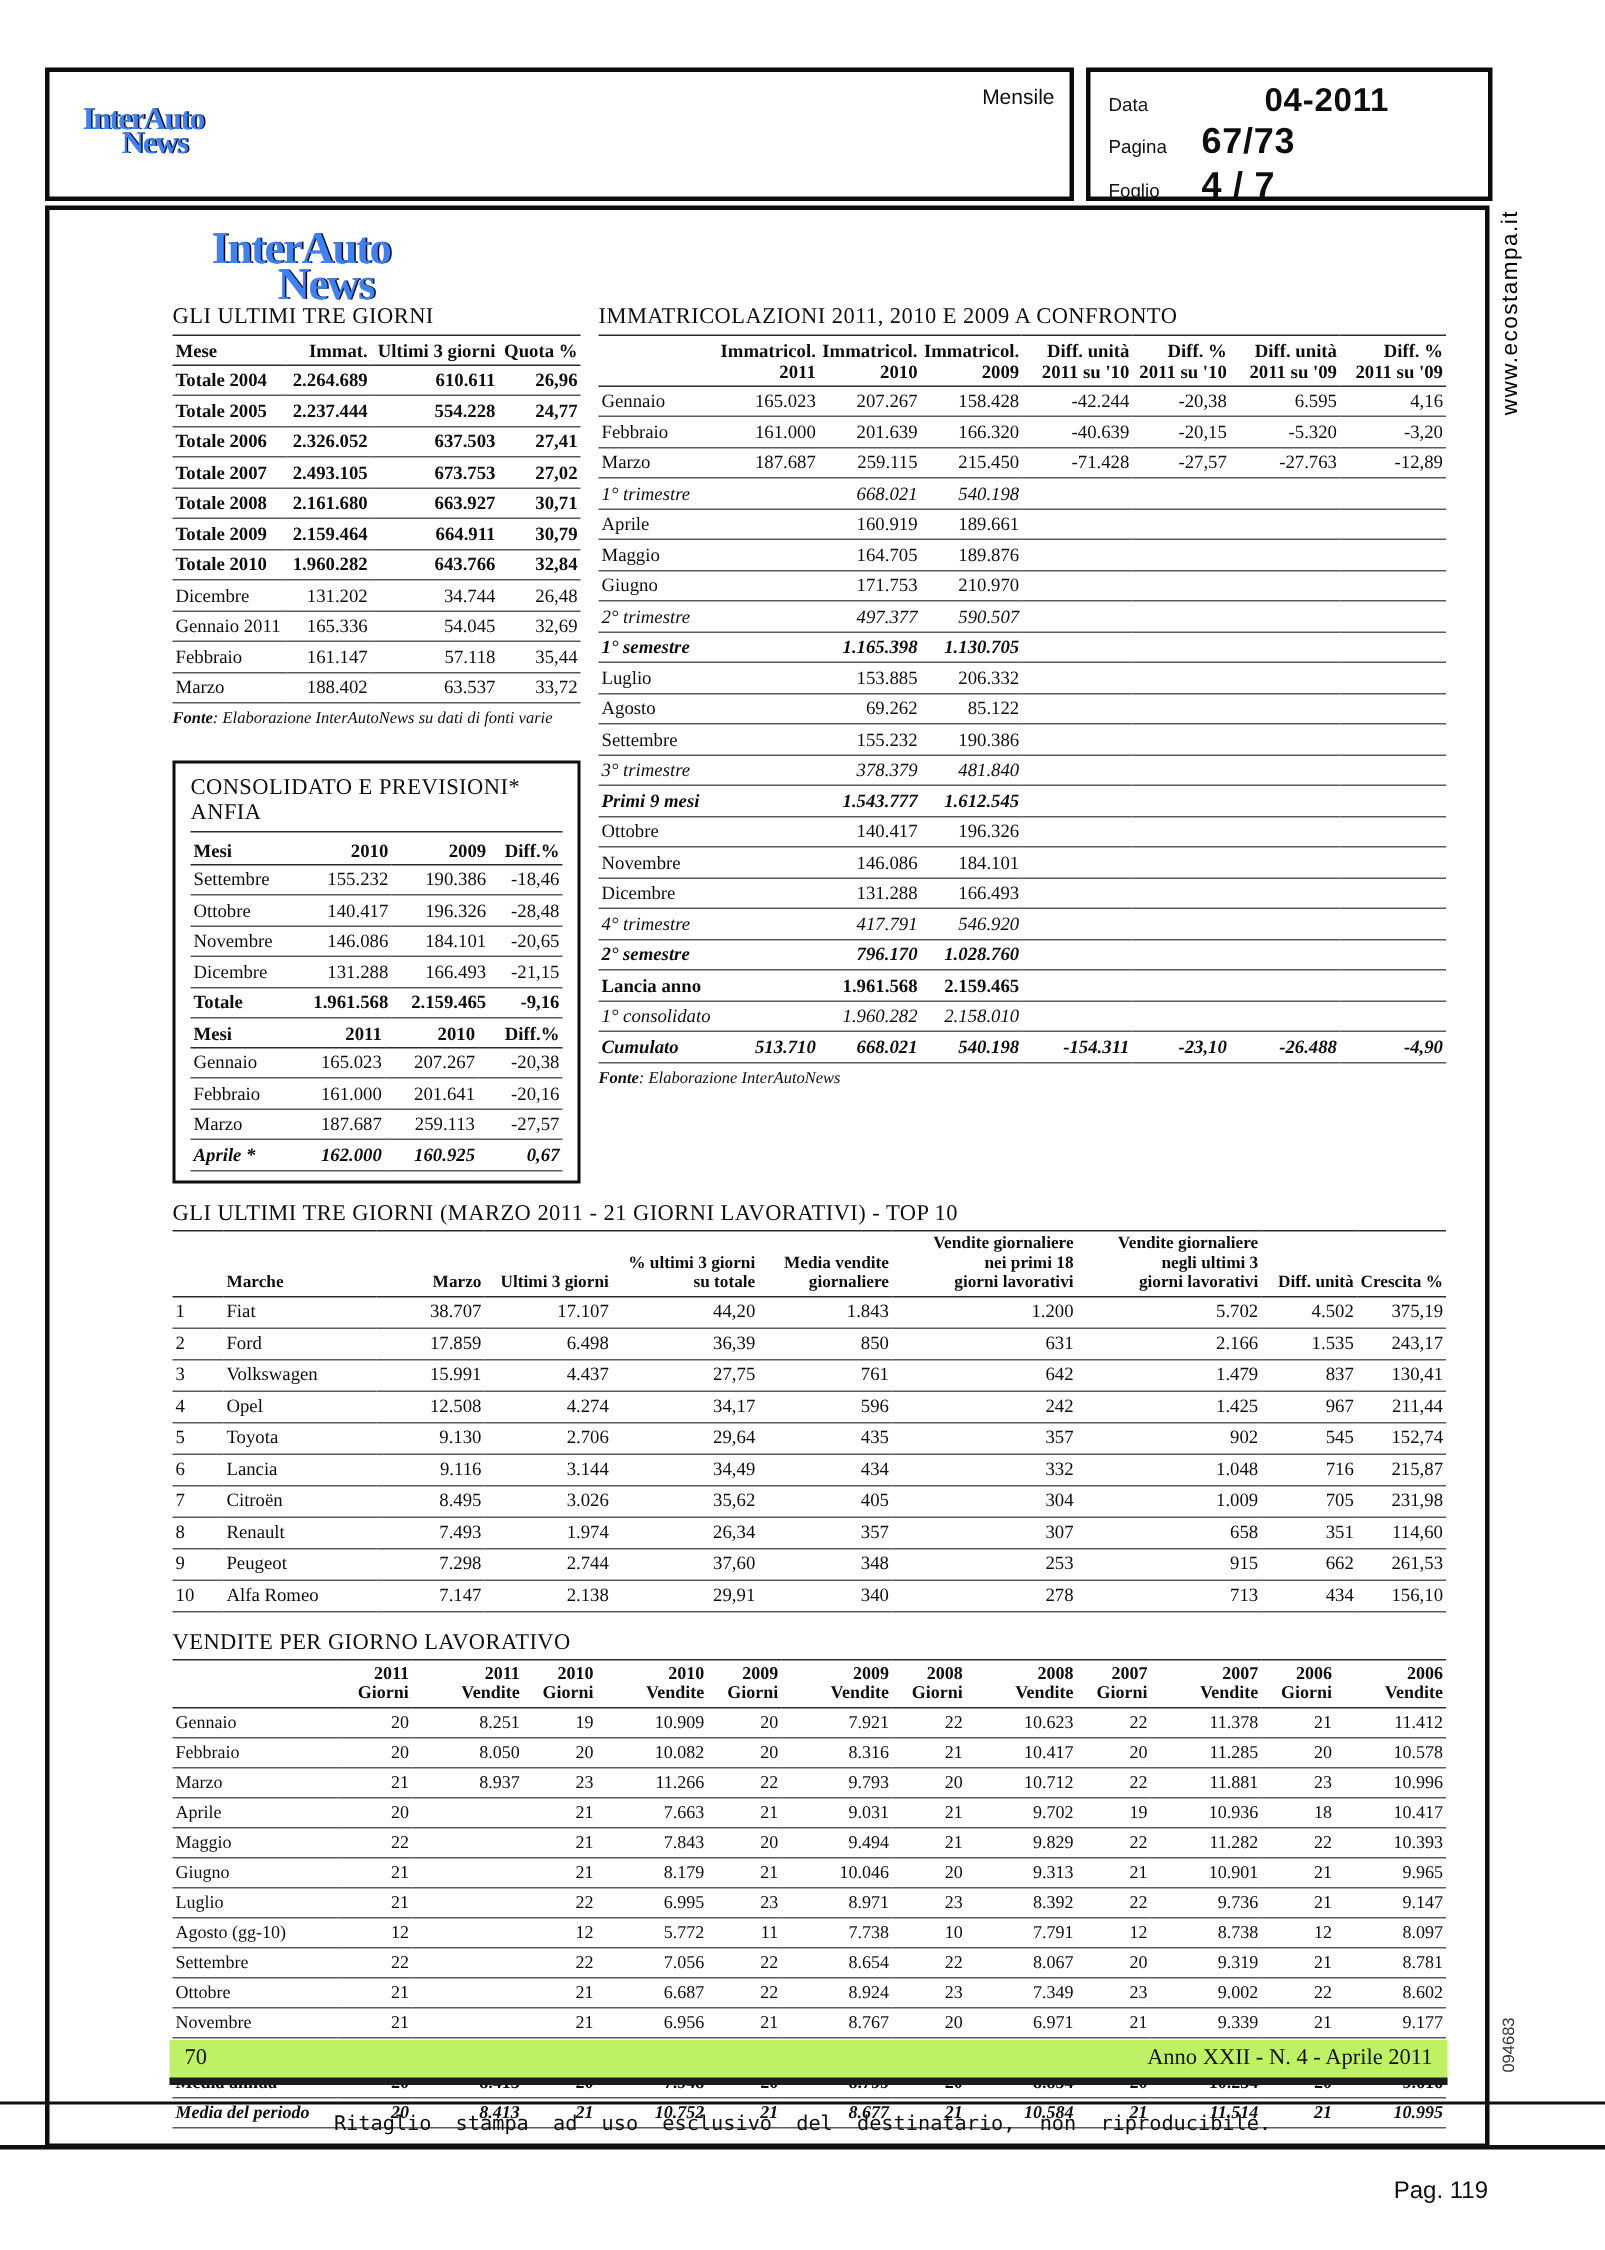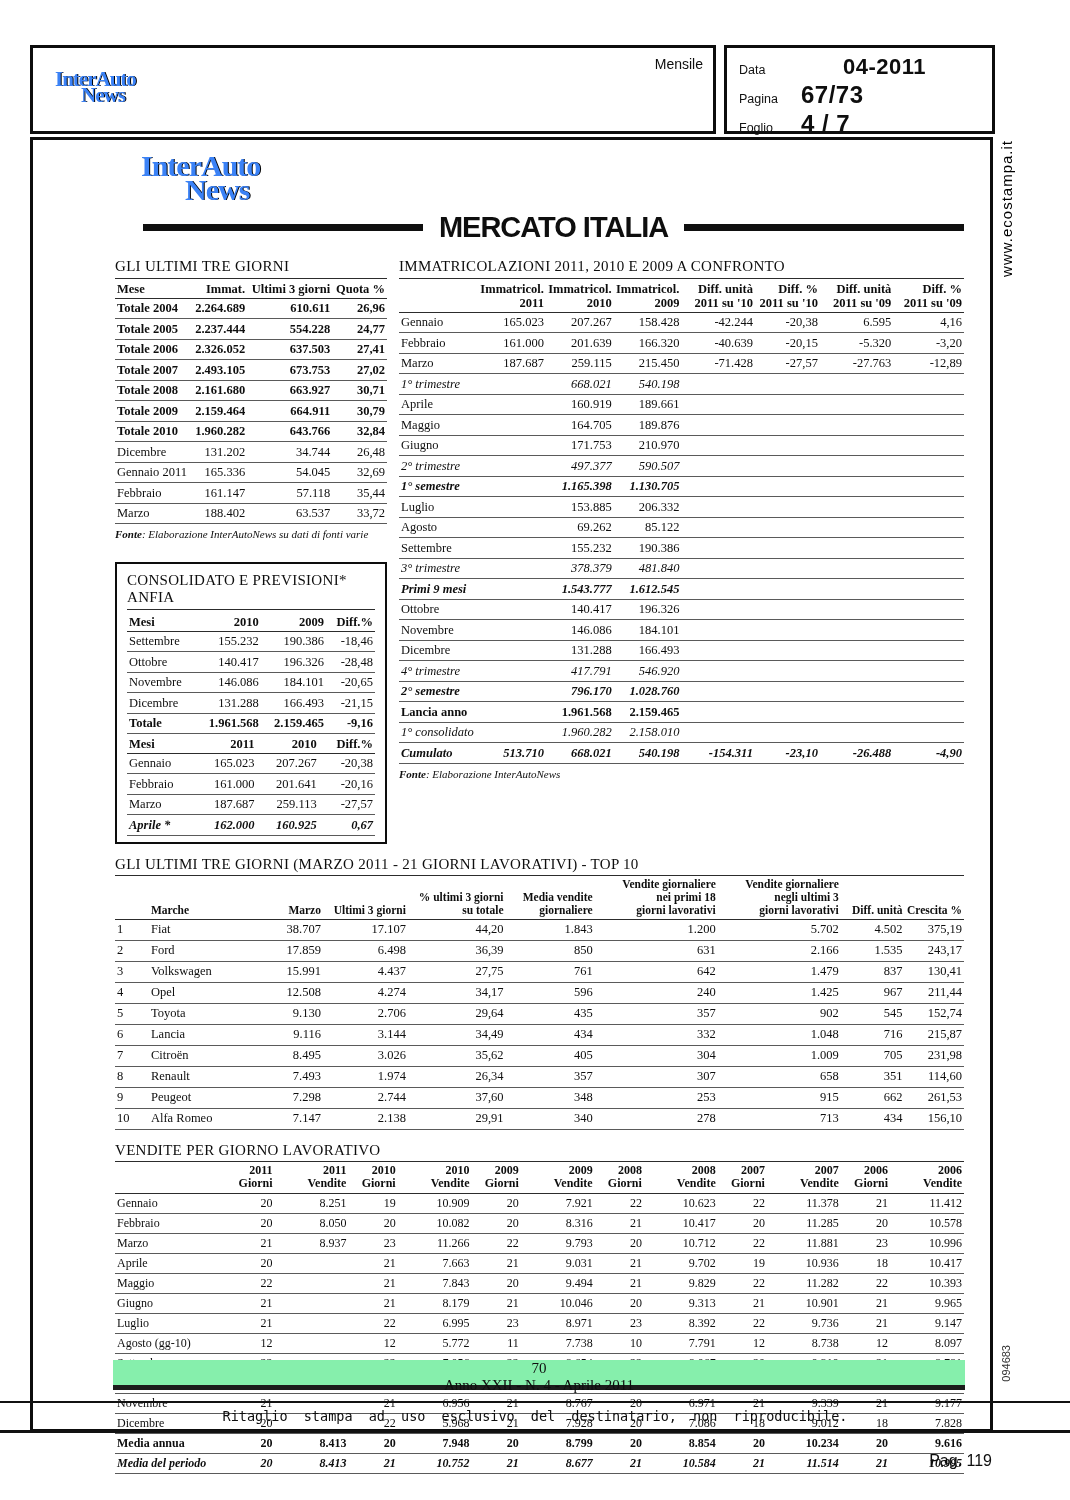--- a/index.html
+++ b/index.html
@@ -64,24 +64,23 @@
   .imm-table th { border-top:1.5px solid #2c2c2c; }
   
   .section { margin-top:12px; }
   .section .tbl-title { border-bottom:none; padding-bottom:2px; }
   .top10-table th, .vend-table th { font-size:11.5px; border-top:1.5px solid #2c2c2c; }
   .vend-table td, .vend-table th { font-size:12px; padding:2px 2px; }
   .top10-table td { padding:2.5px 2px; }
   
   .gray-bar {
     position:absolute; left:113px; top:1360px; width:852px; height:30px;
-    background:#86efac; border-bottom:5px solid #1c1c1c;
+    background:#bef264; border-bottom:5px solid #1c1c1c;
     display:flex; justify-content:space-between; align-items:center; padding:0 10px;
     font-size:15px;
-    flex-direction:column;
   }
   .gray-bar .issue { font-size:15px; }
   .ritaglio-strip {
     position:absolute; left:0; top:1401px; width:1070px;
     border-top:2px solid #111; border-bottom:3px solid #111;
     padding:5px 0 6px 0; text-align:center;
     font-family:"DejaVu Sans Mono","Liberation Mono",monospace; font-size:13.5px; word-spacing:8px;
   }
   .bottom-left { position:absolute; left:85px; top:1516px; font-family:"Liberation Sans",sans-serif; font-size:16px; }
   .bottom-right { position:absolute; right:78px; top:1452px; font-family:"Liberation Sans",sans-serif; font-size:16px; }
@@ -125,25 +124,20 @@
     </div>
   </div>
 
   <div class="main-box">
 
     <div class="logo logo-big">
       <span class="l1">InterAuto</span>
       <span class="l2">News</span>
     </div>
 
-    <div class="title-row">
-      <div class="title-rule"></div>
-      <div class="page-title">MERCATO ITALIA</div>
-      <div class="title-rule"></div>
-    </div>
 
     <div class="cols">
 
       <div class="col-left">
         <div>
           <div class="tbl-title">GLI ULTIMI TRE GIORNI</div>
           <table>
             <thead>
                 <tr>
                   <th class="al">Mese</th>
@@ -638,21 +632,21 @@
               <td class="ar">837</td>
               <td class="ar">130,41</td>
             </tr>
             <tr class="r-normal">
               <td class="al">4</td>
               <td class="al">Opel</td>
               <td class="ar">12.508</td>
               <td class="ar">4.274</td>
               <td class="ar">34,17</td>
               <td class="ar">596</td>
-              <td class="ar">240</td>
+              <td class="ar">242</td>
               <td class="ar">1.425</td>
               <td class="ar">967</td>
               <td class="ar">211,44</td>
             </tr>
             <tr class="r-normal">
               <td class="al">5</td>
               <td class="al">Toyota</td>
               <td class="ar">9.130</td>
               <td class="ar">2.706</td>
               <td class="ar">29,64</td>

